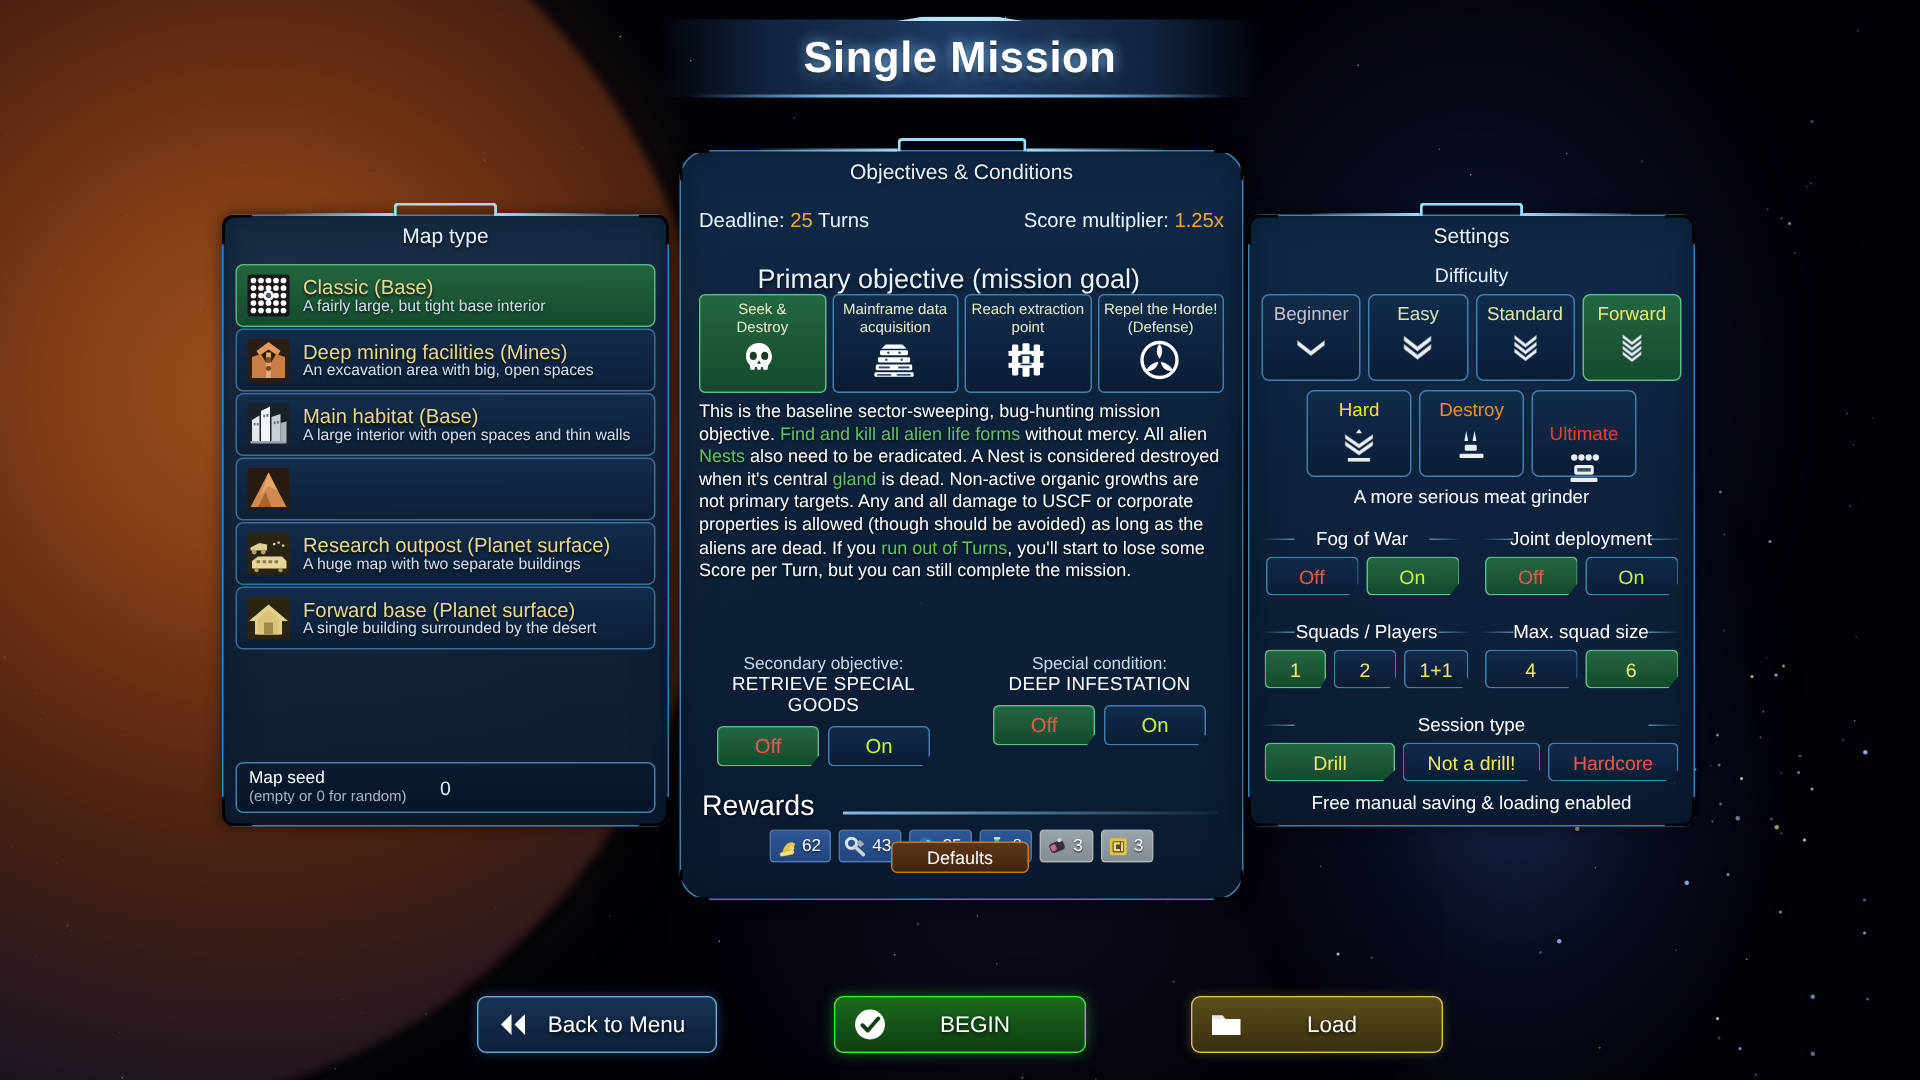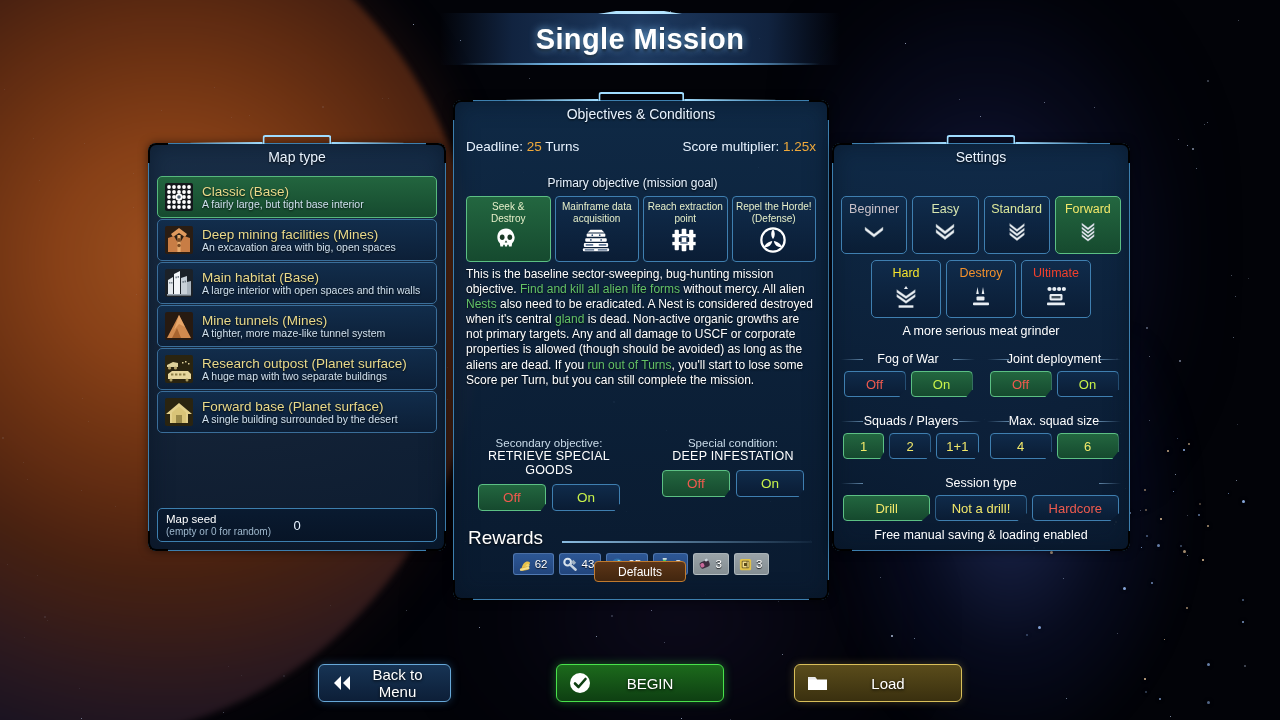--- a/index.html
+++ b/index.html
@@ -144,29 +144,29 @@
   }
   .seed-lbl { margin-left:8px; line-height:1.1; }
   .seed-lbl .l1 { font-size:11.5px; color:#ffffff; }
   .seed-lbl .l2 { font-size:10px; color:#9fb8cd; }
   .seed-val {
     position:absolute; left:50%; transform:translateX(-50%);
     font-size:13px; color:#e8f3ff;
   }
 
   
-  #panel-obj { left:453px; top:100px; width:376px; height:500px; }
+  #panel-obj { left:453px; top:100px; width:376px; height:500px;border-radius:19px; }
   .row-dl {
     position:absolute; left:12px; right:12px; top:38px;
     display:flex; justify-content:space-between; font-size:13.5px; color:#e8f3ff;
   }
   .amber { color:#f0a93a; }
   .sub-hdr {
     position:absolute; left:0; right:17px; text-align:center;
-    font-size:12px; color:#e8f3ff; text-shadow:0 1px 2px rgba(0,0,0,0.8);
+    font-size:18px; color:#e8f3ff; text-shadow:0 1px 2px rgba(0,0,0,0.8);
   }
   .prim-hdr { top:75px; }
   .obj-row {
     position:absolute; left:12px; right:12px; top:95px;
     display:flex; gap:4px;
   }
   .obj-btn {
     flex:1; height:66px; border:1px solid #3f7fb0; border-radius:4px;
     background: linear-gradient(180deg, rgba(16,44,76,0.92), rgba(10,28,52,0.92));
     display:flex; flex-direction:column; align-items:center; cursor:pointer;
@@ -236,21 +236,21 @@
   }
   .diff-btn {
     flex:1; height:58px; border:1px solid #3f7fb0; border-radius:5px;
     background: linear-gradient(180deg, rgba(16,44,76,0.9), rgba(10,28,52,0.9));
     display:flex; flex-direction:column; align-items:center; justify-content:flex-start;
     padding-top:5px; cursor:pointer;
   }
   .diff-btn.sel { background: linear-gradient(180deg, rgba(36,106,64,0.95), rgba(22,76,46,0.95)); border-color:#5cc084; }
   .diff-lbl { font-size:12.5px; }
   .c-beg { color:#c8c0c8; } .c-easy { color:#d7e6b0; } .c-std { color:#dbe79a; }
-  .c-int { color:#f2e86a; } .c-hard { color:#f5e32c; } .c-ext { color:#f2902c; } .c-ult { color:#f2402c; }
+  .c-int { color:#f2e86a; } .c-hard { color:#f5e32c; } .c-ext { color:#f2902c; } .c-ult { color:#f2402c;margin-top:16px; }
   .diff-ico { margin-top:5px; height:24px; display:flex; align-items:center; }
   .diff-note { position:absolute; left:0; right:0; text-align:center; font-size:12.5px; color:#ffffff; }
 
   .opt-grp { position:absolute; }
   .opt-title { text-align:center; font-size:12.5px; color:#ffffff; position:relative; }
   .opt-title::before, .opt-title::after {
     content:""; position:absolute; top:50%; width:22px; height:1px;
     background:linear-gradient(90deg, rgba(150,200,240,0), rgba(150,200,240,0.6));
   }
   .opt-title::before { left:-2px; }
@@ -276,21 +276,21 @@
     display:flex; align-items:center; justify-content:center;
     font-size:12px; color:#ffffff; cursor:pointer;
   }
 
   
   .btm-btn {
     position:absolute; height:38px; border-radius:6px;
     display:flex; align-items:center; cursor:pointer;
   }
   #btn-back {
-    left:318px; top:664px; width:133px;
+    left:318px; top:664px; width:160px;
     background: linear-gradient(180deg, rgba(24,54,88,0.95), rgba(13,32,58,0.95));
     border:1px solid #67a8d8;
     box-shadow:0 0 8px rgba(60,140,210,0.35);
   }
   #btn-begin {
     left:556px; top:664px; width:168px;
     background: linear-gradient(180deg, #1c6a1c, #0e3f12);
     border:1px solid #49e24b;
     box-shadow:0 0 10px rgba(60,220,70,0.4);
   }
@@ -608,24 +608,20 @@
             <div class="map-desc">A large interior with open spaces and thin walls</div>
           </div>
         </div>
         <div class="map-item">
           <div class="map-icon"><svg width="30" height="30" viewBox="0 0 30 30">
               <rect x="1" y="1" width="28" height="28" rx="2" fill="#271a11"></rect>
               <path d="M15 4 L27 27 L3 27 Z" fill="#d08a4f"></path>
               <path d="M15 4 L21 16 L15 13 L10 19 Z" fill="#e8a76a"></path>
               <path d="M8 27 L13 17 L17 27 Z" fill="#a8642f"></path>
             </svg></div>
-          <div class="map-txt">
-            <div class="map-name">Mine tunnels (Mines)</div>
-            <div class="map-desc">A tighter, more maze-like tunnel system</div>
-          </div>
         </div>
         <div class="map-item">
           <div class="map-icon"><svg width="30" height="30" viewBox="0 0 30 30">
               <rect x="1" y="1" width="28" height="28" rx="2" fill="#2a2410"></rect>
               <path d="M3 11 L9 8 L14 9 L14 13 L3 13 Z" fill="#ded09a"></path>
               <circle cx="5.5" cy="14" r="1.6" fill="#b5a26a"></circle>
               <circle cx="11.5" cy="14" r="1.6" fill="#b5a26a"></circle>
               <path d="M18 8 h1.5 v1.5 H18 Z M21 7 h1.5 v1.5 H21 Z M24 9 h1.5 v1.5 H24 Z" fill="#ded09a"></path>
               <path d="M4 20 L8 17 L24 17 L27 20 L27 25 L4 25 Z" fill="#e7d79e"></path>
               <g fill="#8d7f46">
@@ -854,20 +850,21 @@
     <div class="panel-corner pc-br"></div>
     <div class="panel-hdr">
       <div class="hdr-notch">
           <i class="l"></i>
           <u></u>
           <i class="r"></i>
         </div>
       <span class="panel-hdr-txt">Settings</span>
     </div>
 
+    <div class="set-hdr2" style="top:32px">Difficulty</div>
     <div class="diff-row" id="diff-row1" style="top:52px">
         <div class="diff-btn">
           <span class="diff-lbl c-beg">Beginner</span>
           <span class="diff-ico">
             <svg width="22" height="18.5" viewBox="0 0 22 18.5">
               <path d="M2 3 L11 10 L20 3 L20 6.2 L11 13.2 L2 6.2 Z" fill="#e9eef3" stroke="#7b8893" stroke-width="0.5"></path>
             </svg>
           </span>
         </div>
         <div class="diff-btn">

